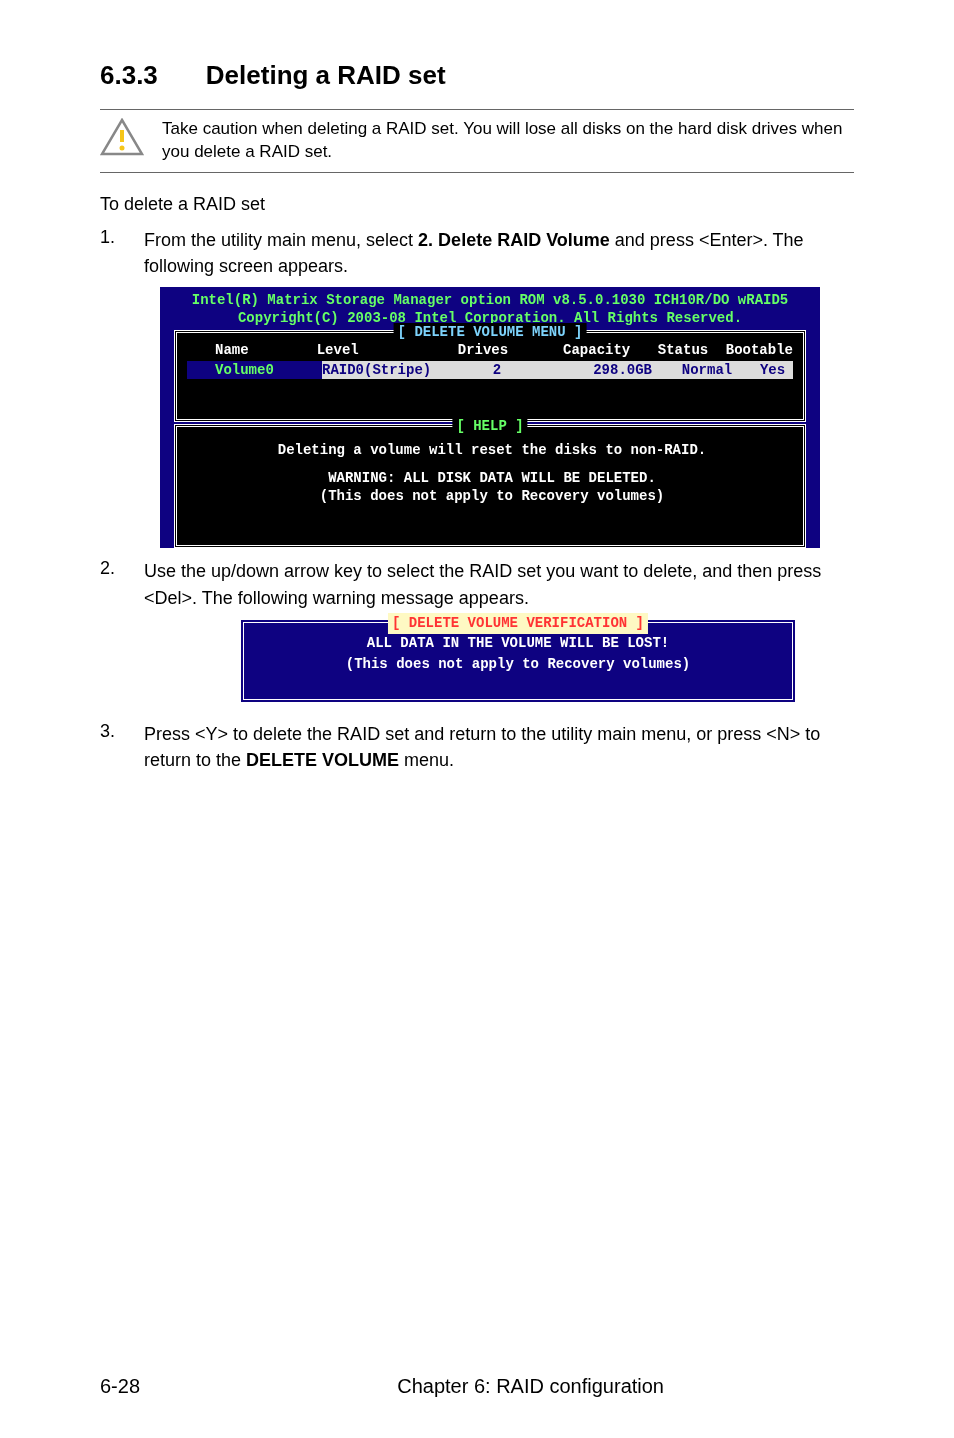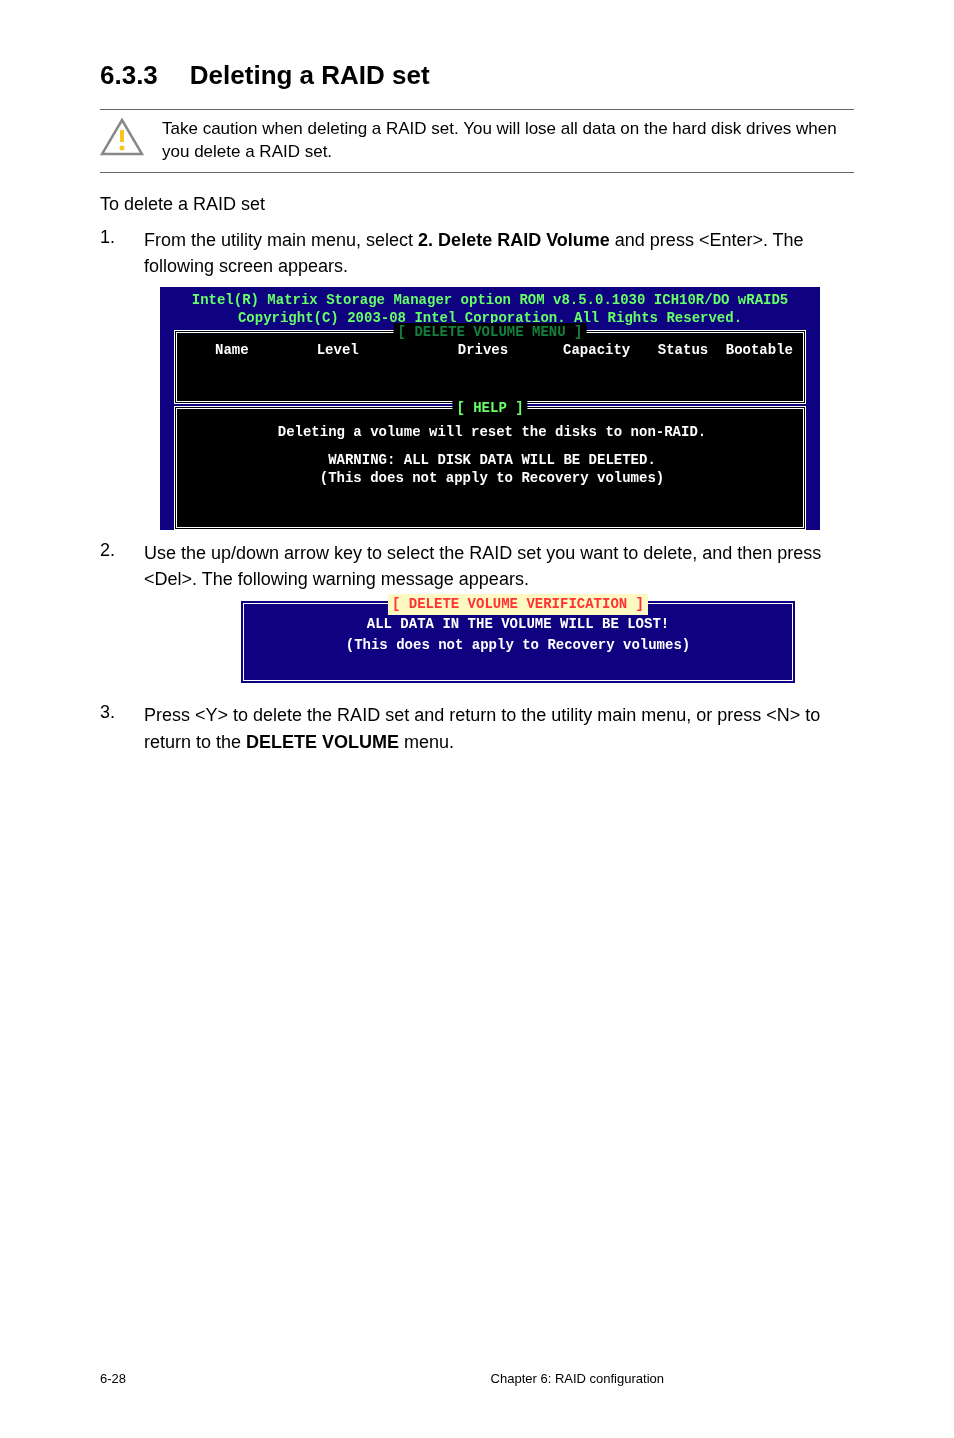--- a/index.html
+++ b/index.html
@@ -13,21 +13,21 @@
     .page {
       padding: 60px 100px 40px 100px;
     }
     .section-heading {
       font-size: 26px;
       font-weight: bold;
       margin-bottom: 18px;
     }
     .section-number {
       display: inline-block;
-      margin-right: 32px;
+      margin-right: 48px;
     }
     .warning-row {
       display: flex;
       align-items: flex-start;
       border-top: 1px solid #666;
       border-bottom: 1px solid #666;
       padding: 8px 0;
       margin-bottom: 18px;
       gap: 18px;
     }
@@ -81,21 +81,21 @@
       position: relative;
       background: #000000;
     }
     .bios-box-title {
       position: absolute;
       top: -10px;
       left: 50%;
       transform: translateX(-50%);
       background: #000000;
       padding: 0 4px;
-      color: #15803d;
+      color: #7dd3fc;
     }
     .bios-table-header {
       display: flex;
       color: #ffffff;
       padding: 2px 0;
     }
     .bios-table-row {
       display: flex;
       background: #dddddd;
       color: #0e0281;
@@ -154,47 +154,47 @@
       position: absolute;
       top: -10px;
       left: 50%;
       transform: translateX(-50%);
       background: #fef9c3;
       color: #ff3333;
       padding: 0 4px;
     }
     .footer {
       position: absolute;
-      bottom: 52px;
+      bottom: 40px;
       width: 764px;
       left: 0;
       padding: 0 100px;
       box-sizing: border-box;
       display: flex;
       justify-content: space-between;
-      font-size: 13px;
+      font-size: 20px;
     }
   </style>
 </head>
 <body>
 
 <div class="page">
   <div class="section-heading">
     <span class="section-number">6.3.3</span><span>Deleting a RAID set</span>
   </div>
 
   <div class="warning-row">
     <div class="warning-icon">
       <svg viewBox="0 0 44 38" width="44" height="38">
         <polygon points="22,2 42,36 2,36" fill="none" stroke="#888888" stroke-width="2.5"></polygon>
         <rect x="20" y="12" width="4" height="12" fill="#f5c518"></rect>
         <circle cx="22" cy="30" r="2.5" fill="#f5c518"></circle>
       </svg>
     </div>
-    <div class="warning-text">Take caution when deleting a RAID set. You will lose all data on the hard disk drives when you delete a RAID set.</div>
+    <div class="warning-text">Take caution when deleting a RAID set. You will lose all disks on the hard disk drives when you delete a RAID set.</div>
   </div>
 
   <div class="body-text">To delete a RAID set</div>
 
   <div class="list-row">
     <div class="list-num">1.</div>
     <div class="list-body">
       <span>From the utility main menu, select </span><b>2. Delete RAID Volume</b><span> and press &lt;Enter&gt;. The following screen appears.</span>
     </div>
   </div>
@@ -205,20 +205,28 @@
     <div class="bios-box">
       <div class="bios-box-title">[ DELETE VOLUME MENU ]</div>
       <div class="bios-table-header">
         <div class="col-name">Name</div>
         <div class="col-level">Level</div>
         <div class="col-drives">Drives</div>
         <div class="col-capacity">Capacity</div>
         <div class="col-status">Status</div>
         <div class="col-bootable">Bootable</div>
       </div>
+      <div class="bios-table-row">
+        <div class="col-name help-row-sel">Volume0</div>
+        <div class="col-level">RAID0(Stripe)</div>
+        <div class="col-drives">2</div>
+        <div class="col-capacity">298.0GB</div>
+        <div class="col-status">Normal</div>
+        <div class="col-bootable">Yes</div>
+      </div>
     </div>
     <div class="bios-help-box">
       <div class="bios-help-title">[ HELP ]</div>
       <div>Deleting a volume will reset the disks to non-RAID.</div>
       <div style="height:10px"></div>
       <div><span class="warn-red">WARNING:</span><span> ALL DISK DATA WILL BE DELETED.</span></div>
       <div>(This does not apply to Recovery volumes)</div>
     </div>
   </div>
 

